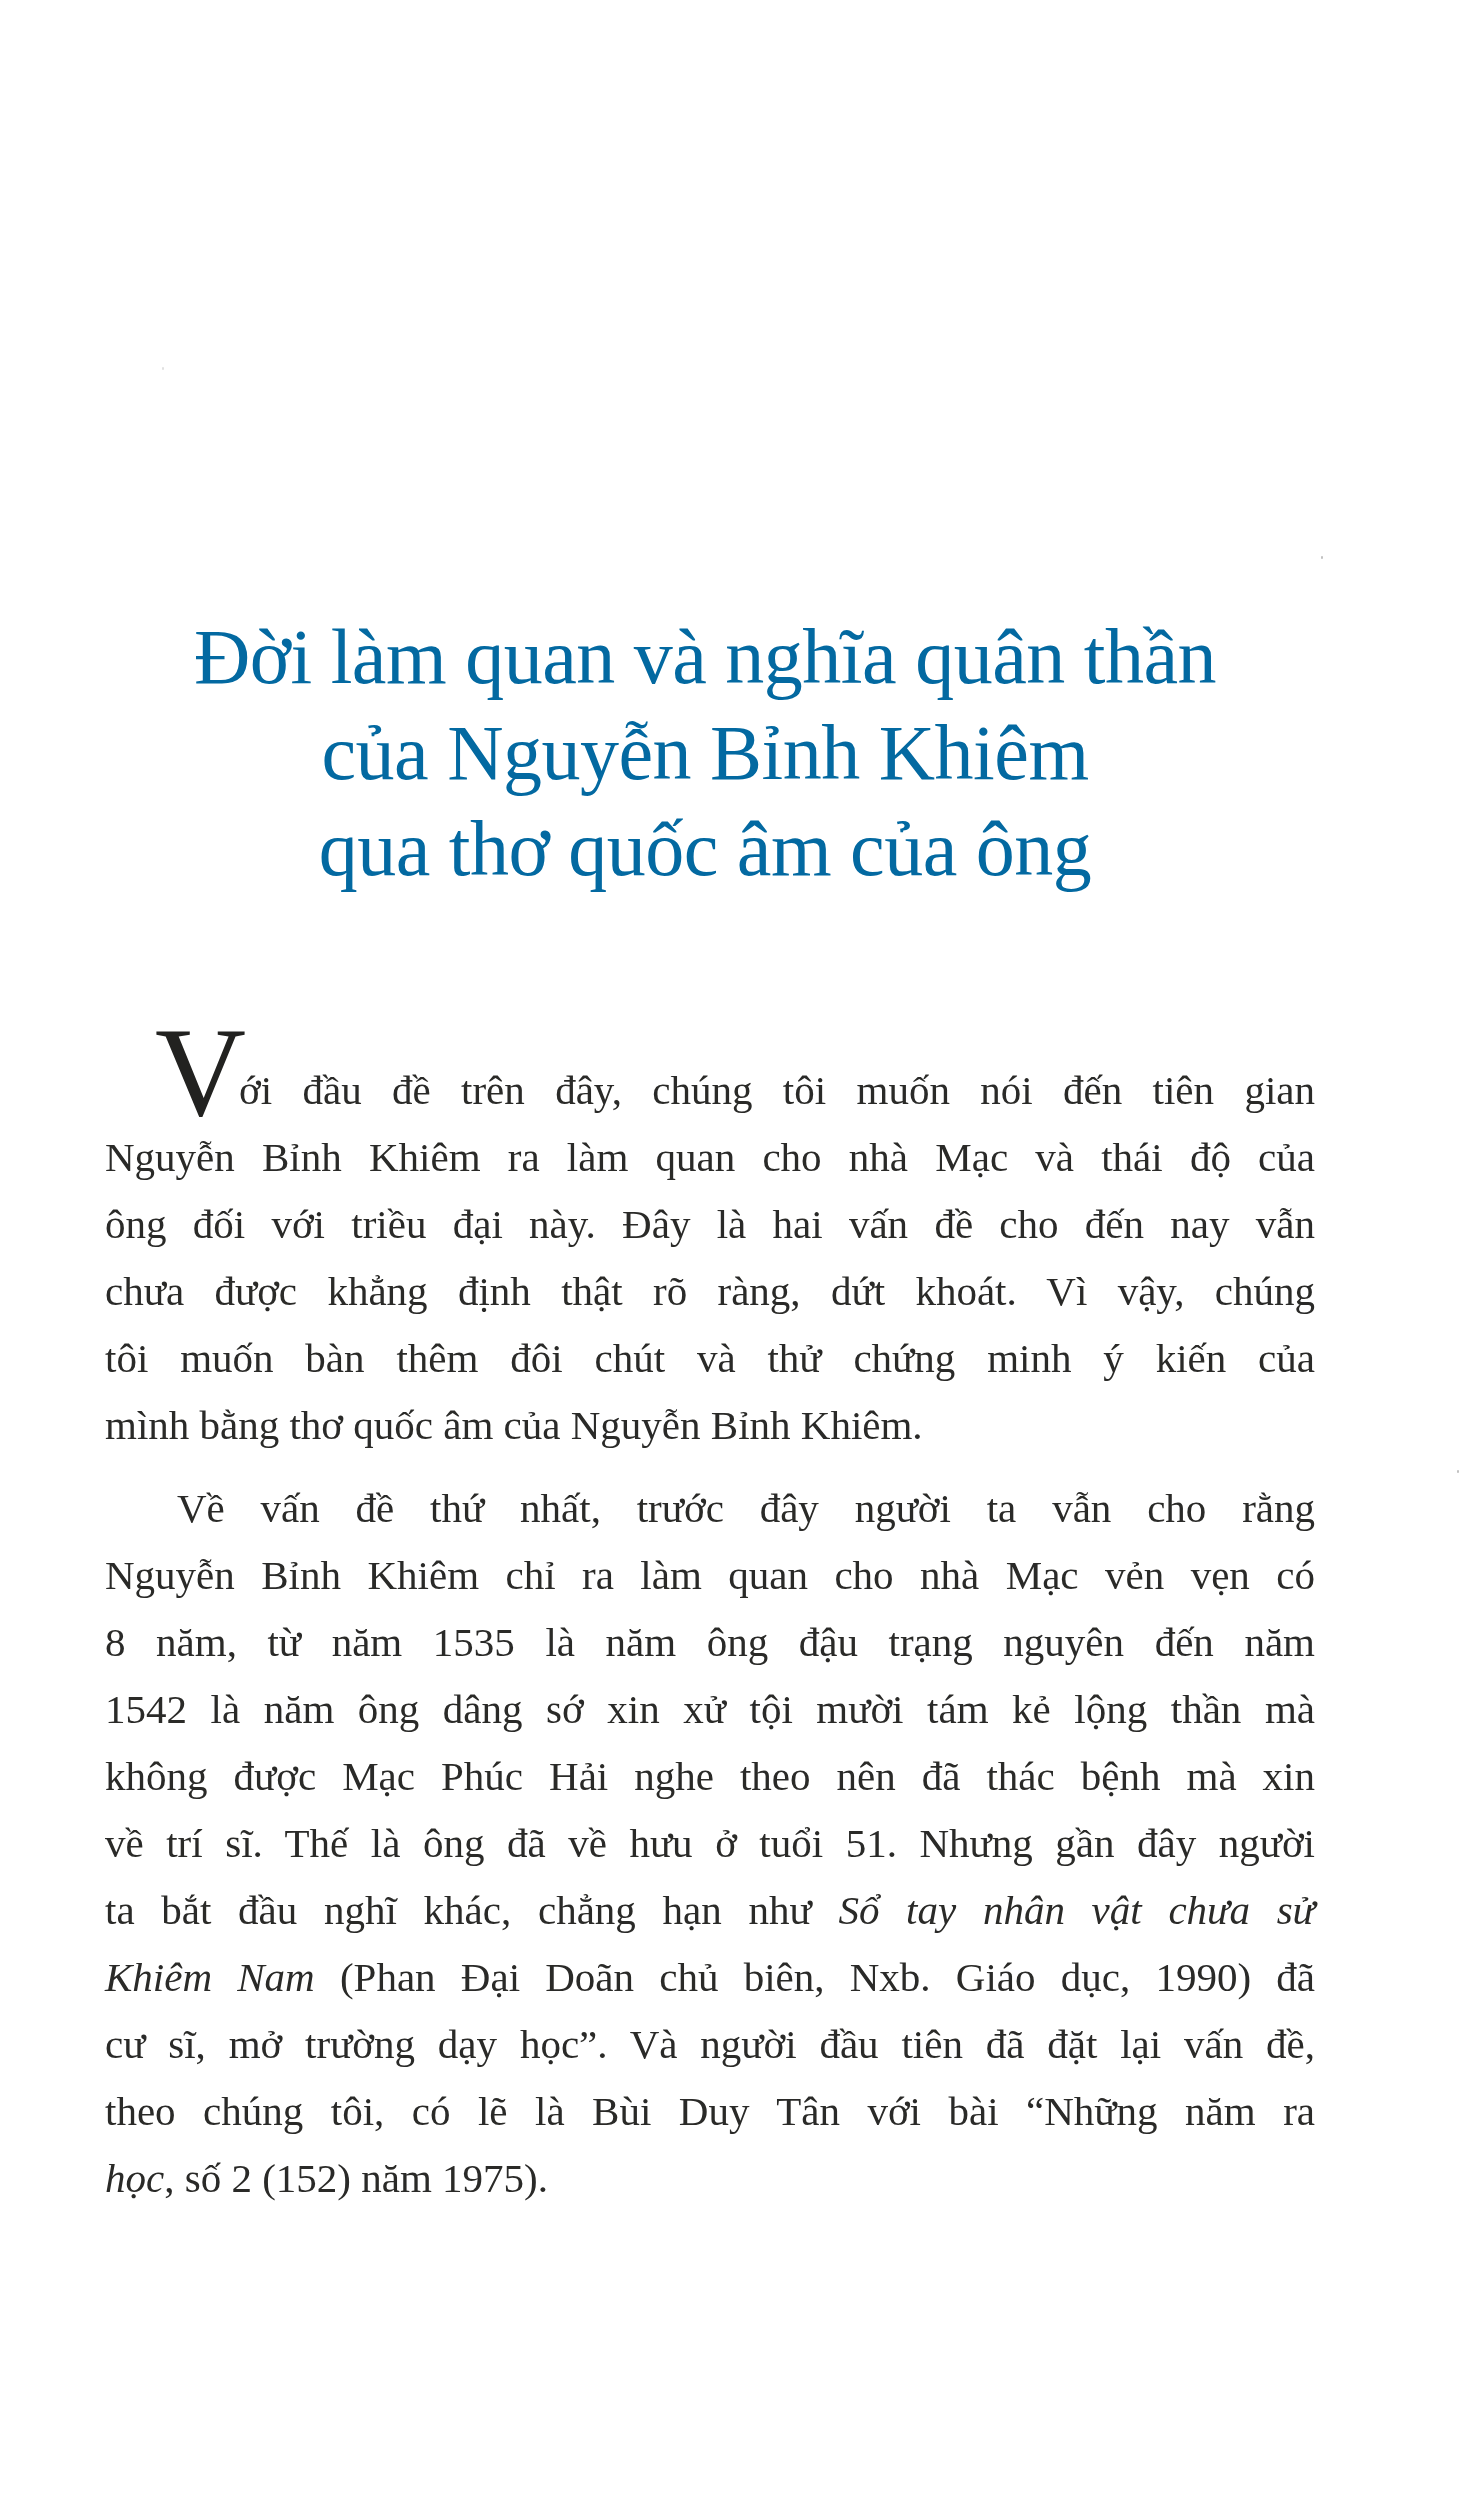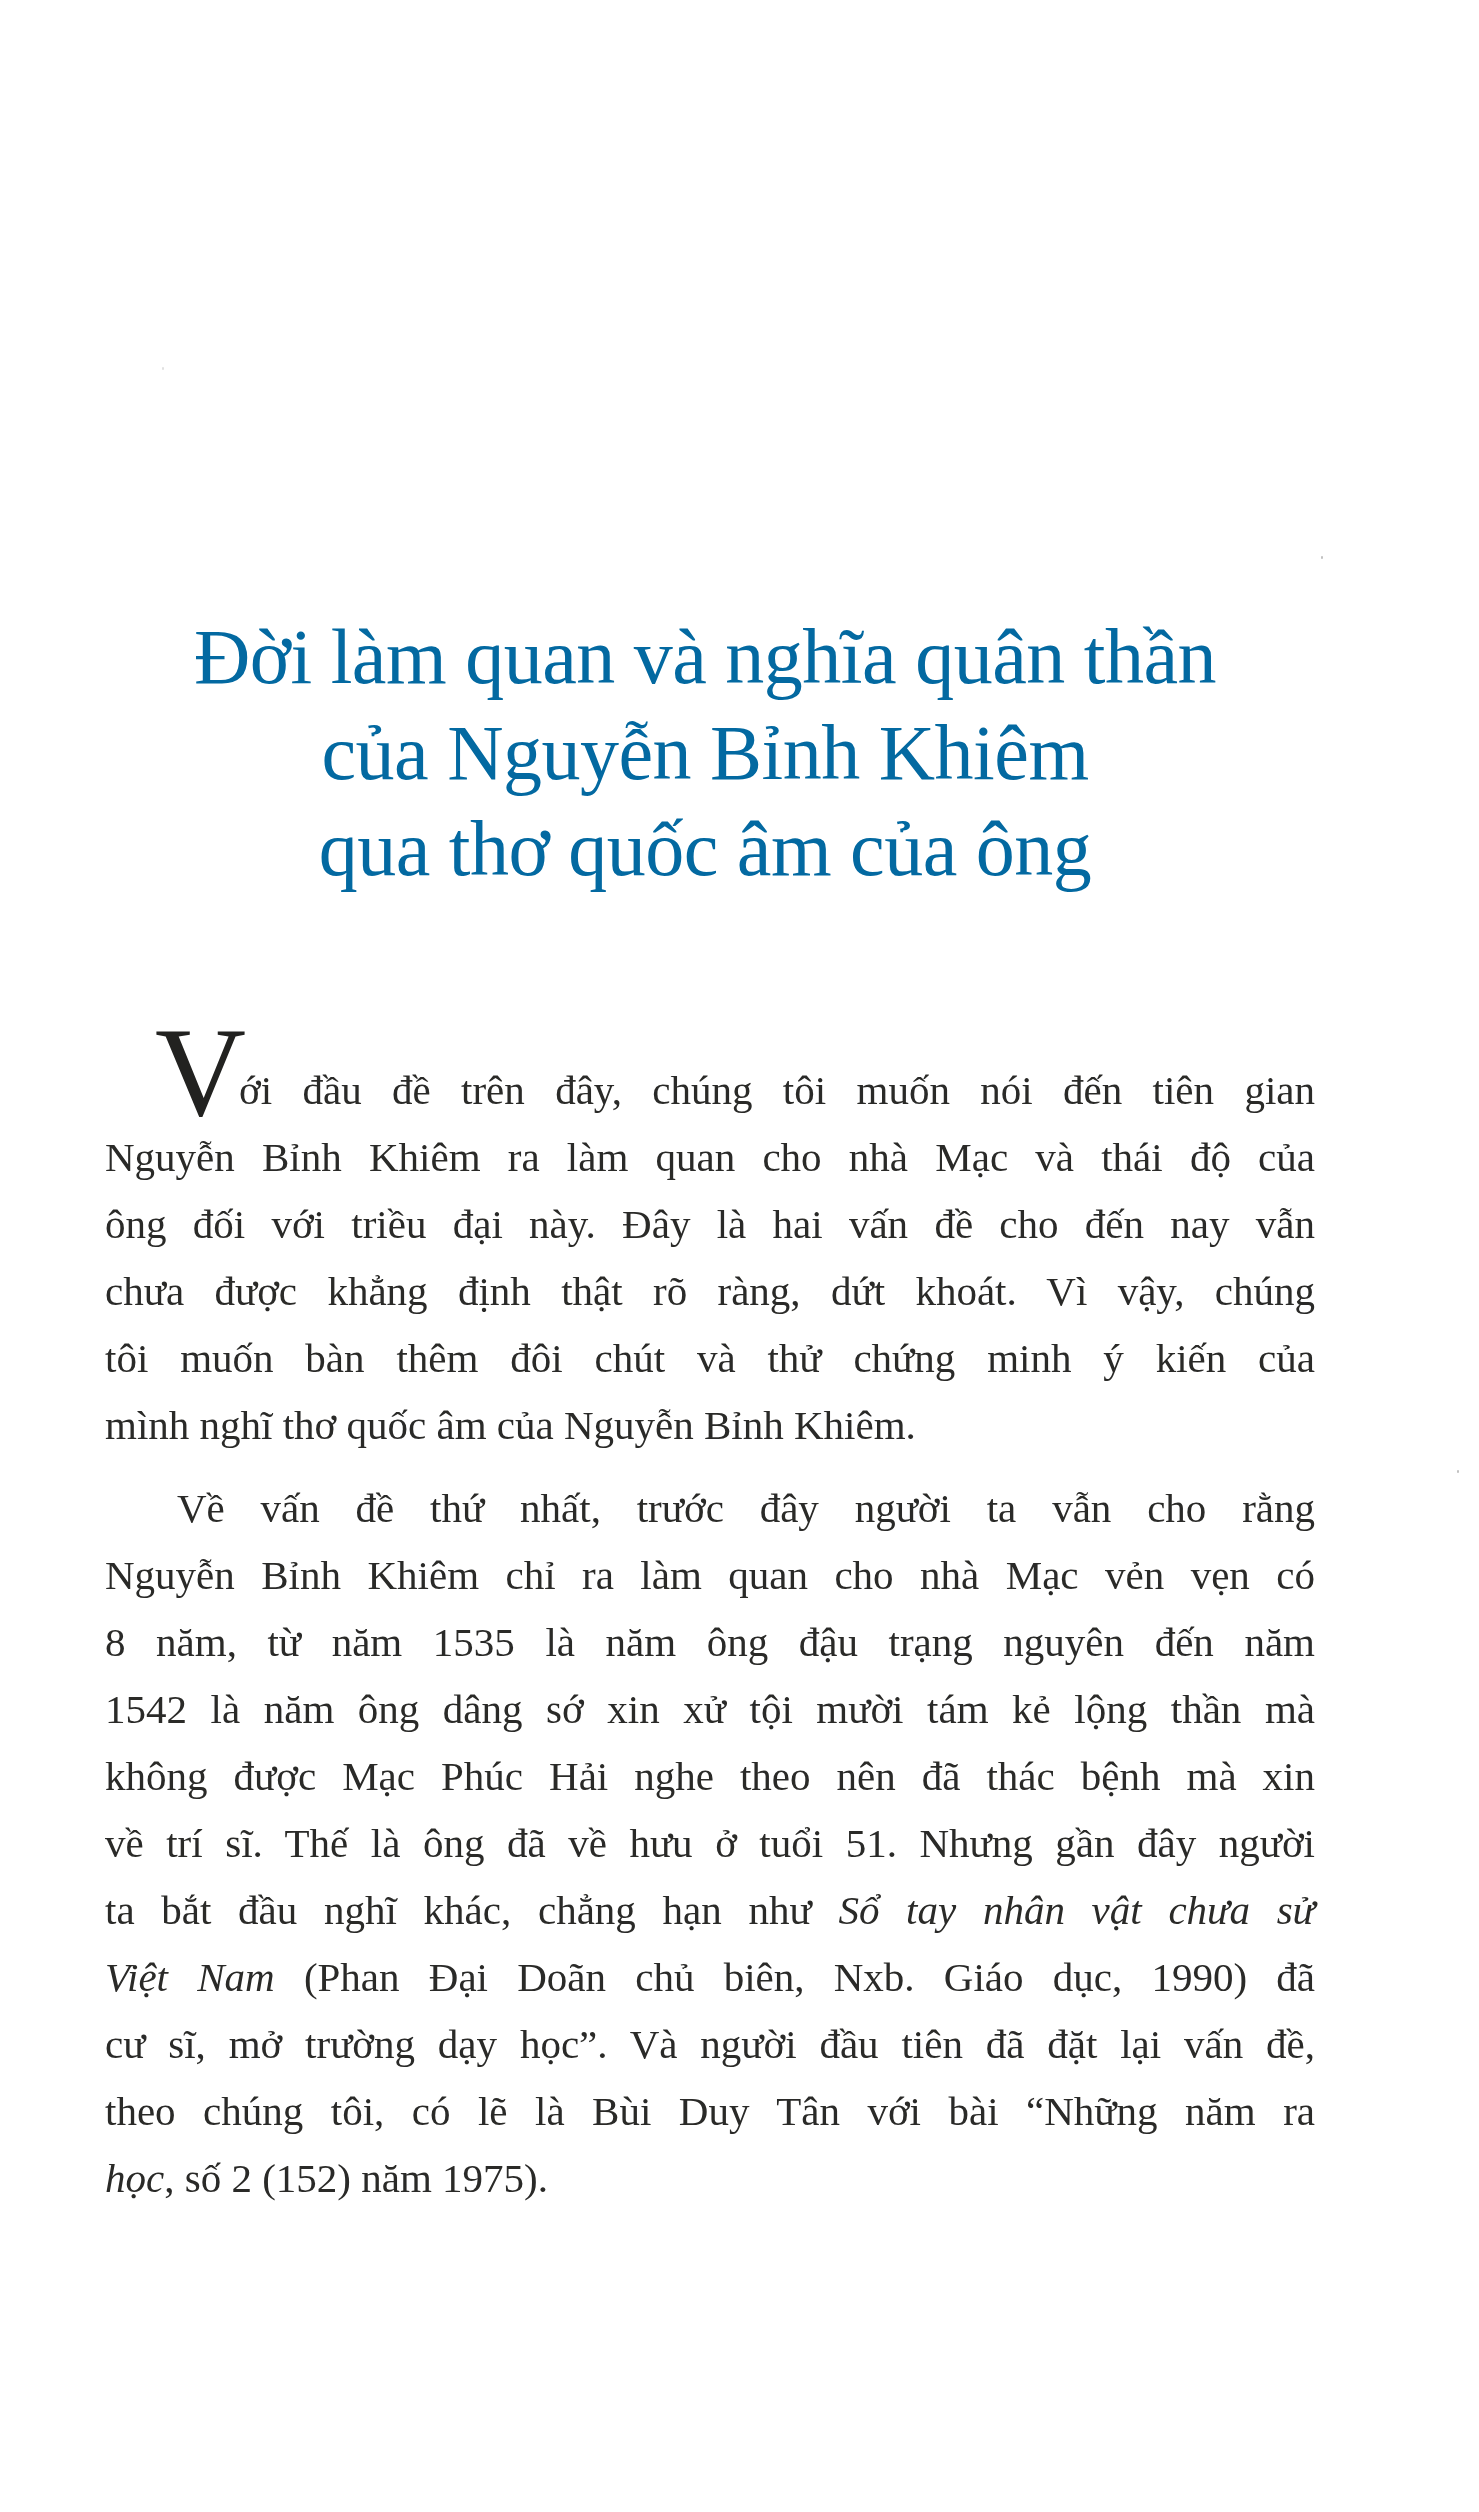--- a/index.html
+++ b/index.html
@@ -98,32 +98,32 @@
   </h1>
 
   <span class="dropcap">V</span>
 
   <div class="para para-1">
     <span class="line first-p1">ới đầu đề trên đây, chúng tôi muốn nói đến tiên gian</span>
     <span class="line">Nguyễn Bỉnh Khiêm ra làm quan cho nhà Mạc và thái độ của</span>
     <span class="line">ông đối với triều đại này. Đây là hai vấn đề cho đến nay vẫn</span>
     <span class="line">chưa được khẳng định thật rõ ràng, dứt khoát. Vì vậy, chúng</span>
     <span class="line">tôi muốn bàn thêm đôi chút và thử chứng minh ý kiến của</span>
-    <span class="line last">mình nghĩ thơ quốc âm của Nguyễn Bỉnh Khiêm.</span>
+    <span class="line last">mình bằng thơ quốc âm của Nguyễn Bỉnh Khiêm.</span>
   </div>
 
   <div class="para para-2">
     <span class="line indent">Về vấn đề thứ nhất, trước đây người ta vẫn cho rằng</span>
     <span class="line">Nguyễn Bỉnh Khiêm chỉ ra làm quan cho nhà Mạc vẻn vẹn có</span>
     <span class="line">8 năm, từ năm 1535 là năm ông đậu trạng nguyên đến năm</span>
     <span class="line">1542 là năm ông dâng sớ xin xử tội mười tám kẻ lộng thần mà</span>
     <span class="line">không được Mạc Phúc Hải nghe theo nên đã thác bệnh mà xin</span>
     <span class="line">về trí sĩ. Thế là ông đã về hưu ở tuổi 51. Nhưng gần đây người</span>
     <span class="line"><span>ta bắt đầu nghĩ khác, chẳng hạn như </span><em>Sổ tay nhân vật chưa sử</em><span></span></span>
-    <span class="line"><span></span><em>Việt Nam</em><span> (Phan Đại Doãn chủ biên, Nxb. Giáo dục, 1990) đã</span></span>
+    <span class="line"><span></span><em>Khiêm Nam</em><span> (Phan Đại Doãn chủ biên, Nxb. Giáo dục, 1990) đã</span></span>
     <span class="line">cư sĩ, mở trường dạy học”. Và người đầu tiên đã đặt lại vấn đề,</span>
     <span class="line">theo chúng tôi, có lẽ là Bùi Duy Tân với bài “Những năm ra</span>
     <span class="line last"><span></span><em>học</em><span>, số 2 (152) năm 1975).</span></span>
   </div>
 
   <span class="speck" style="left:1321px; top:556px;"></span>
   <span class="speck" style="left:1457px; top:1470px;"></span>
   <span class="speck" style="left:162px; top:367px; opacity:0.3;"></span>
 </div>
 

